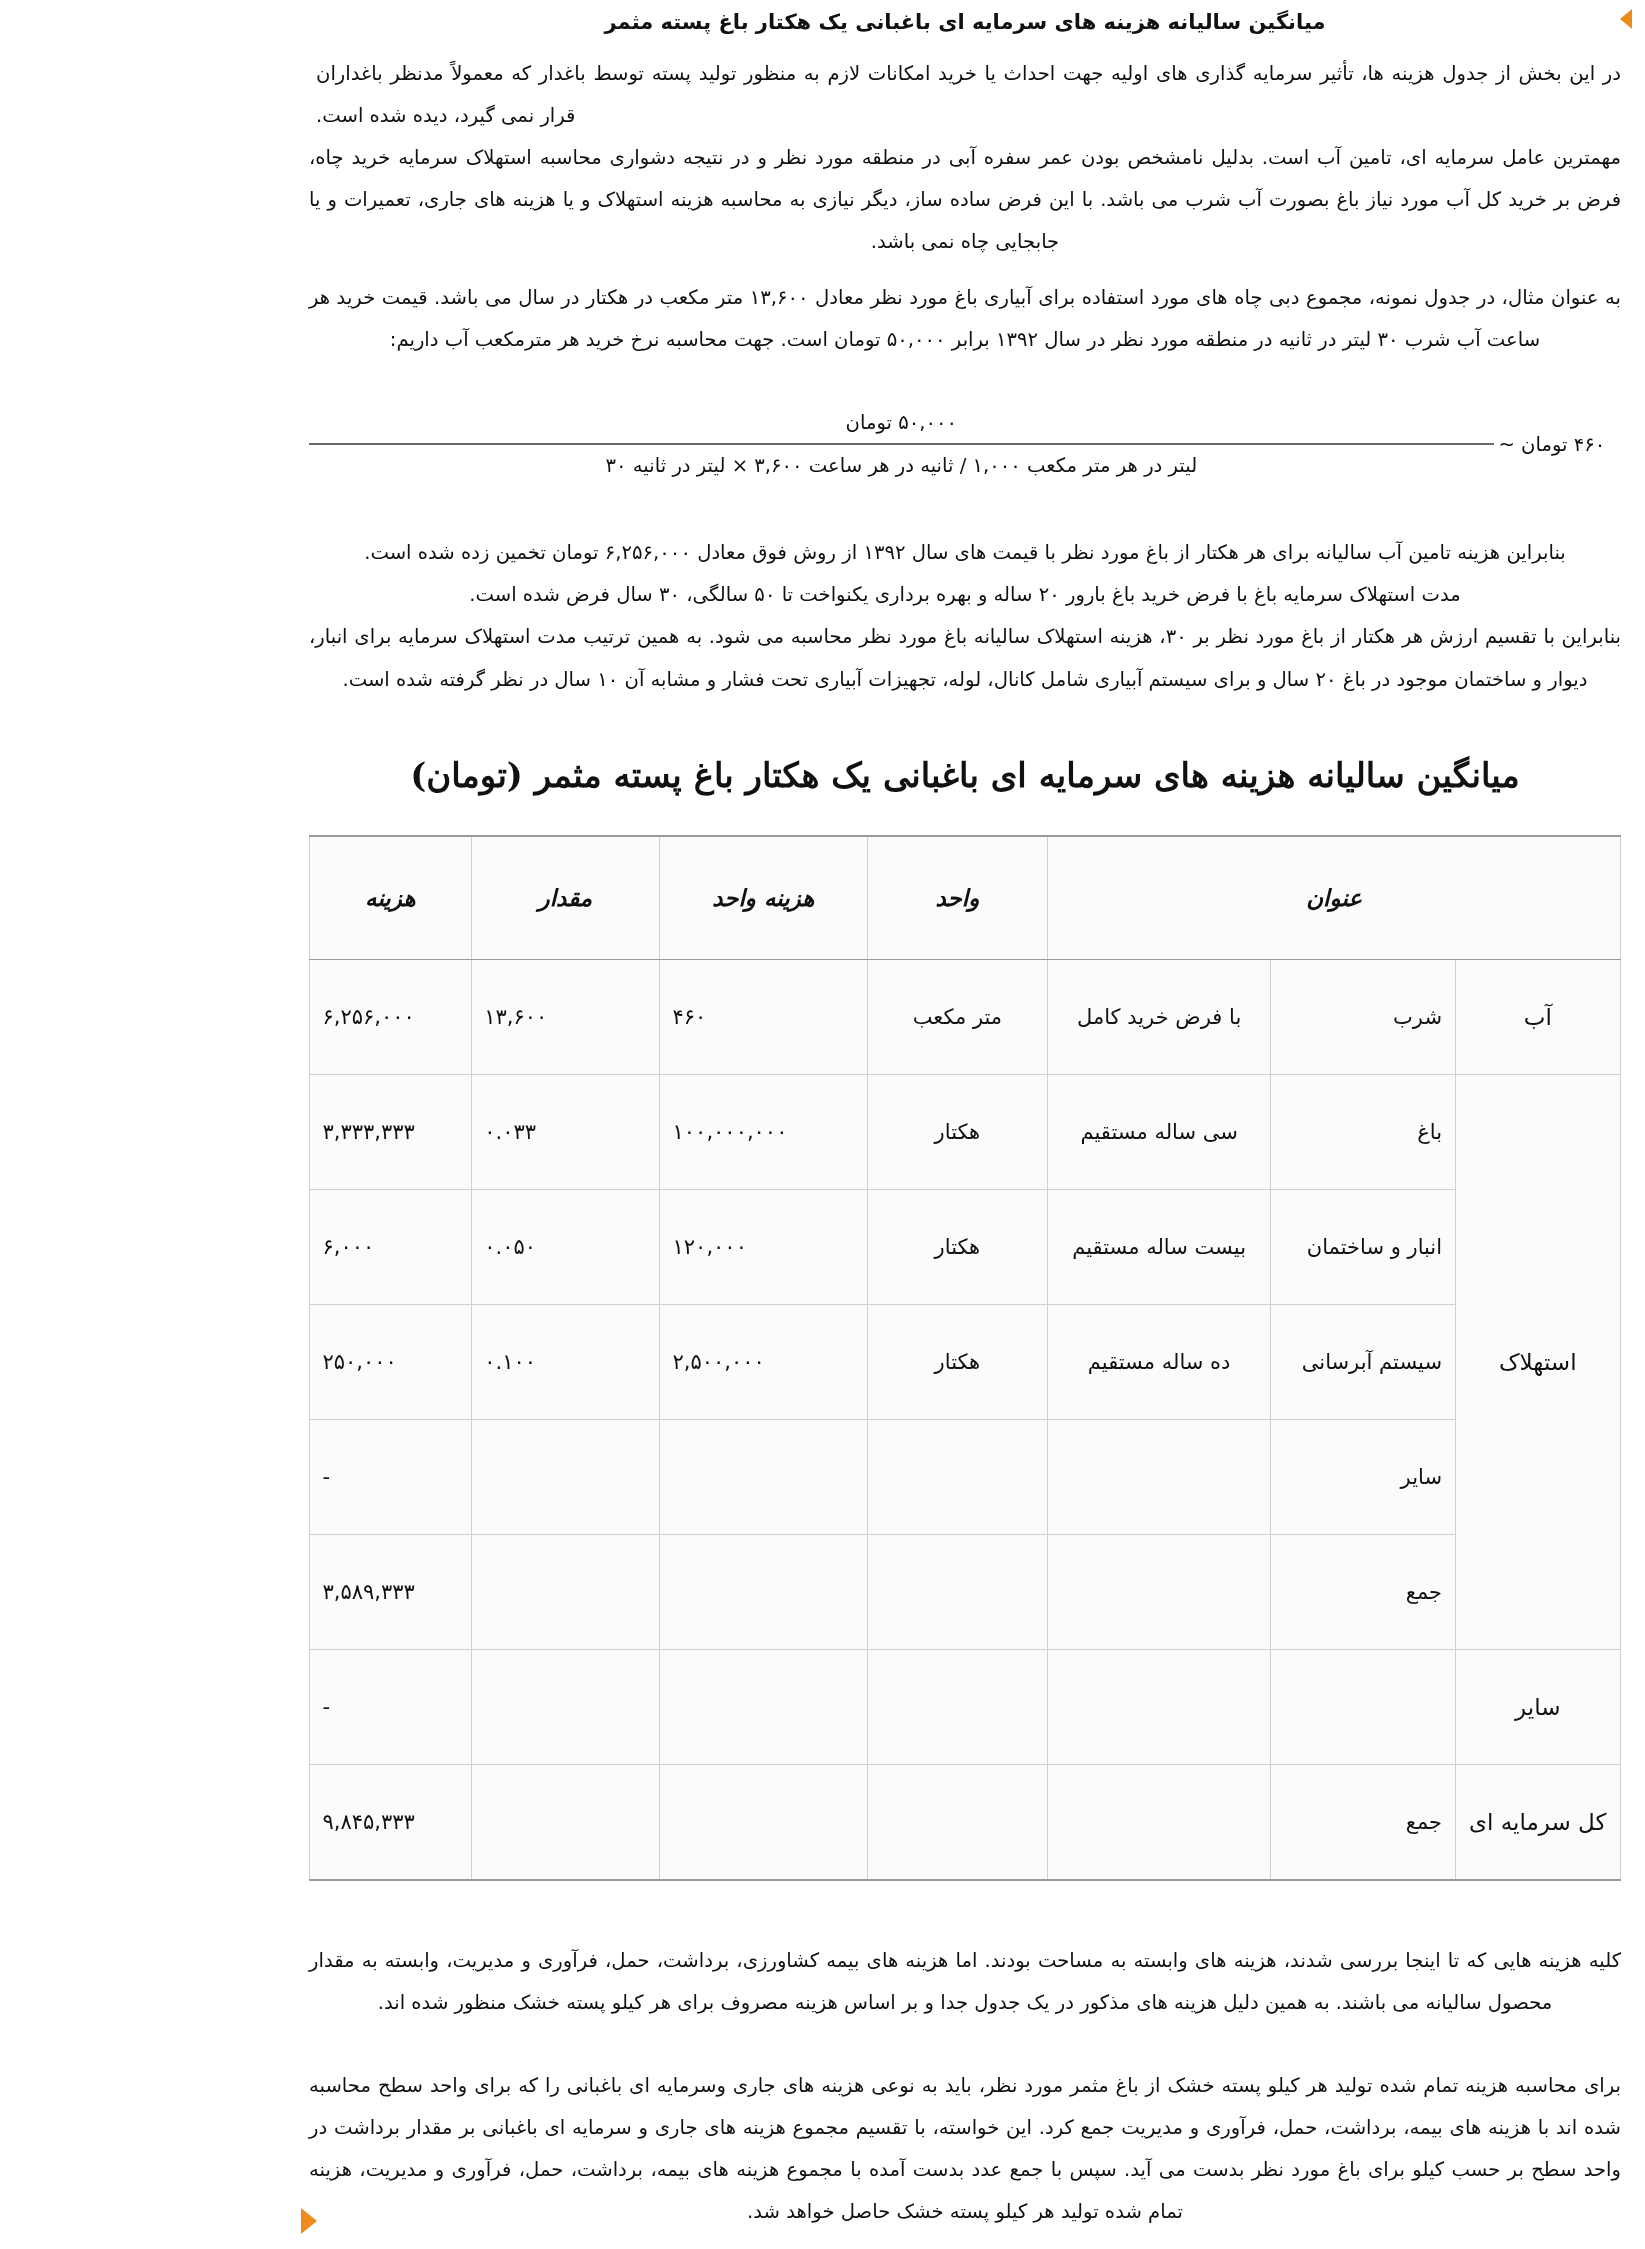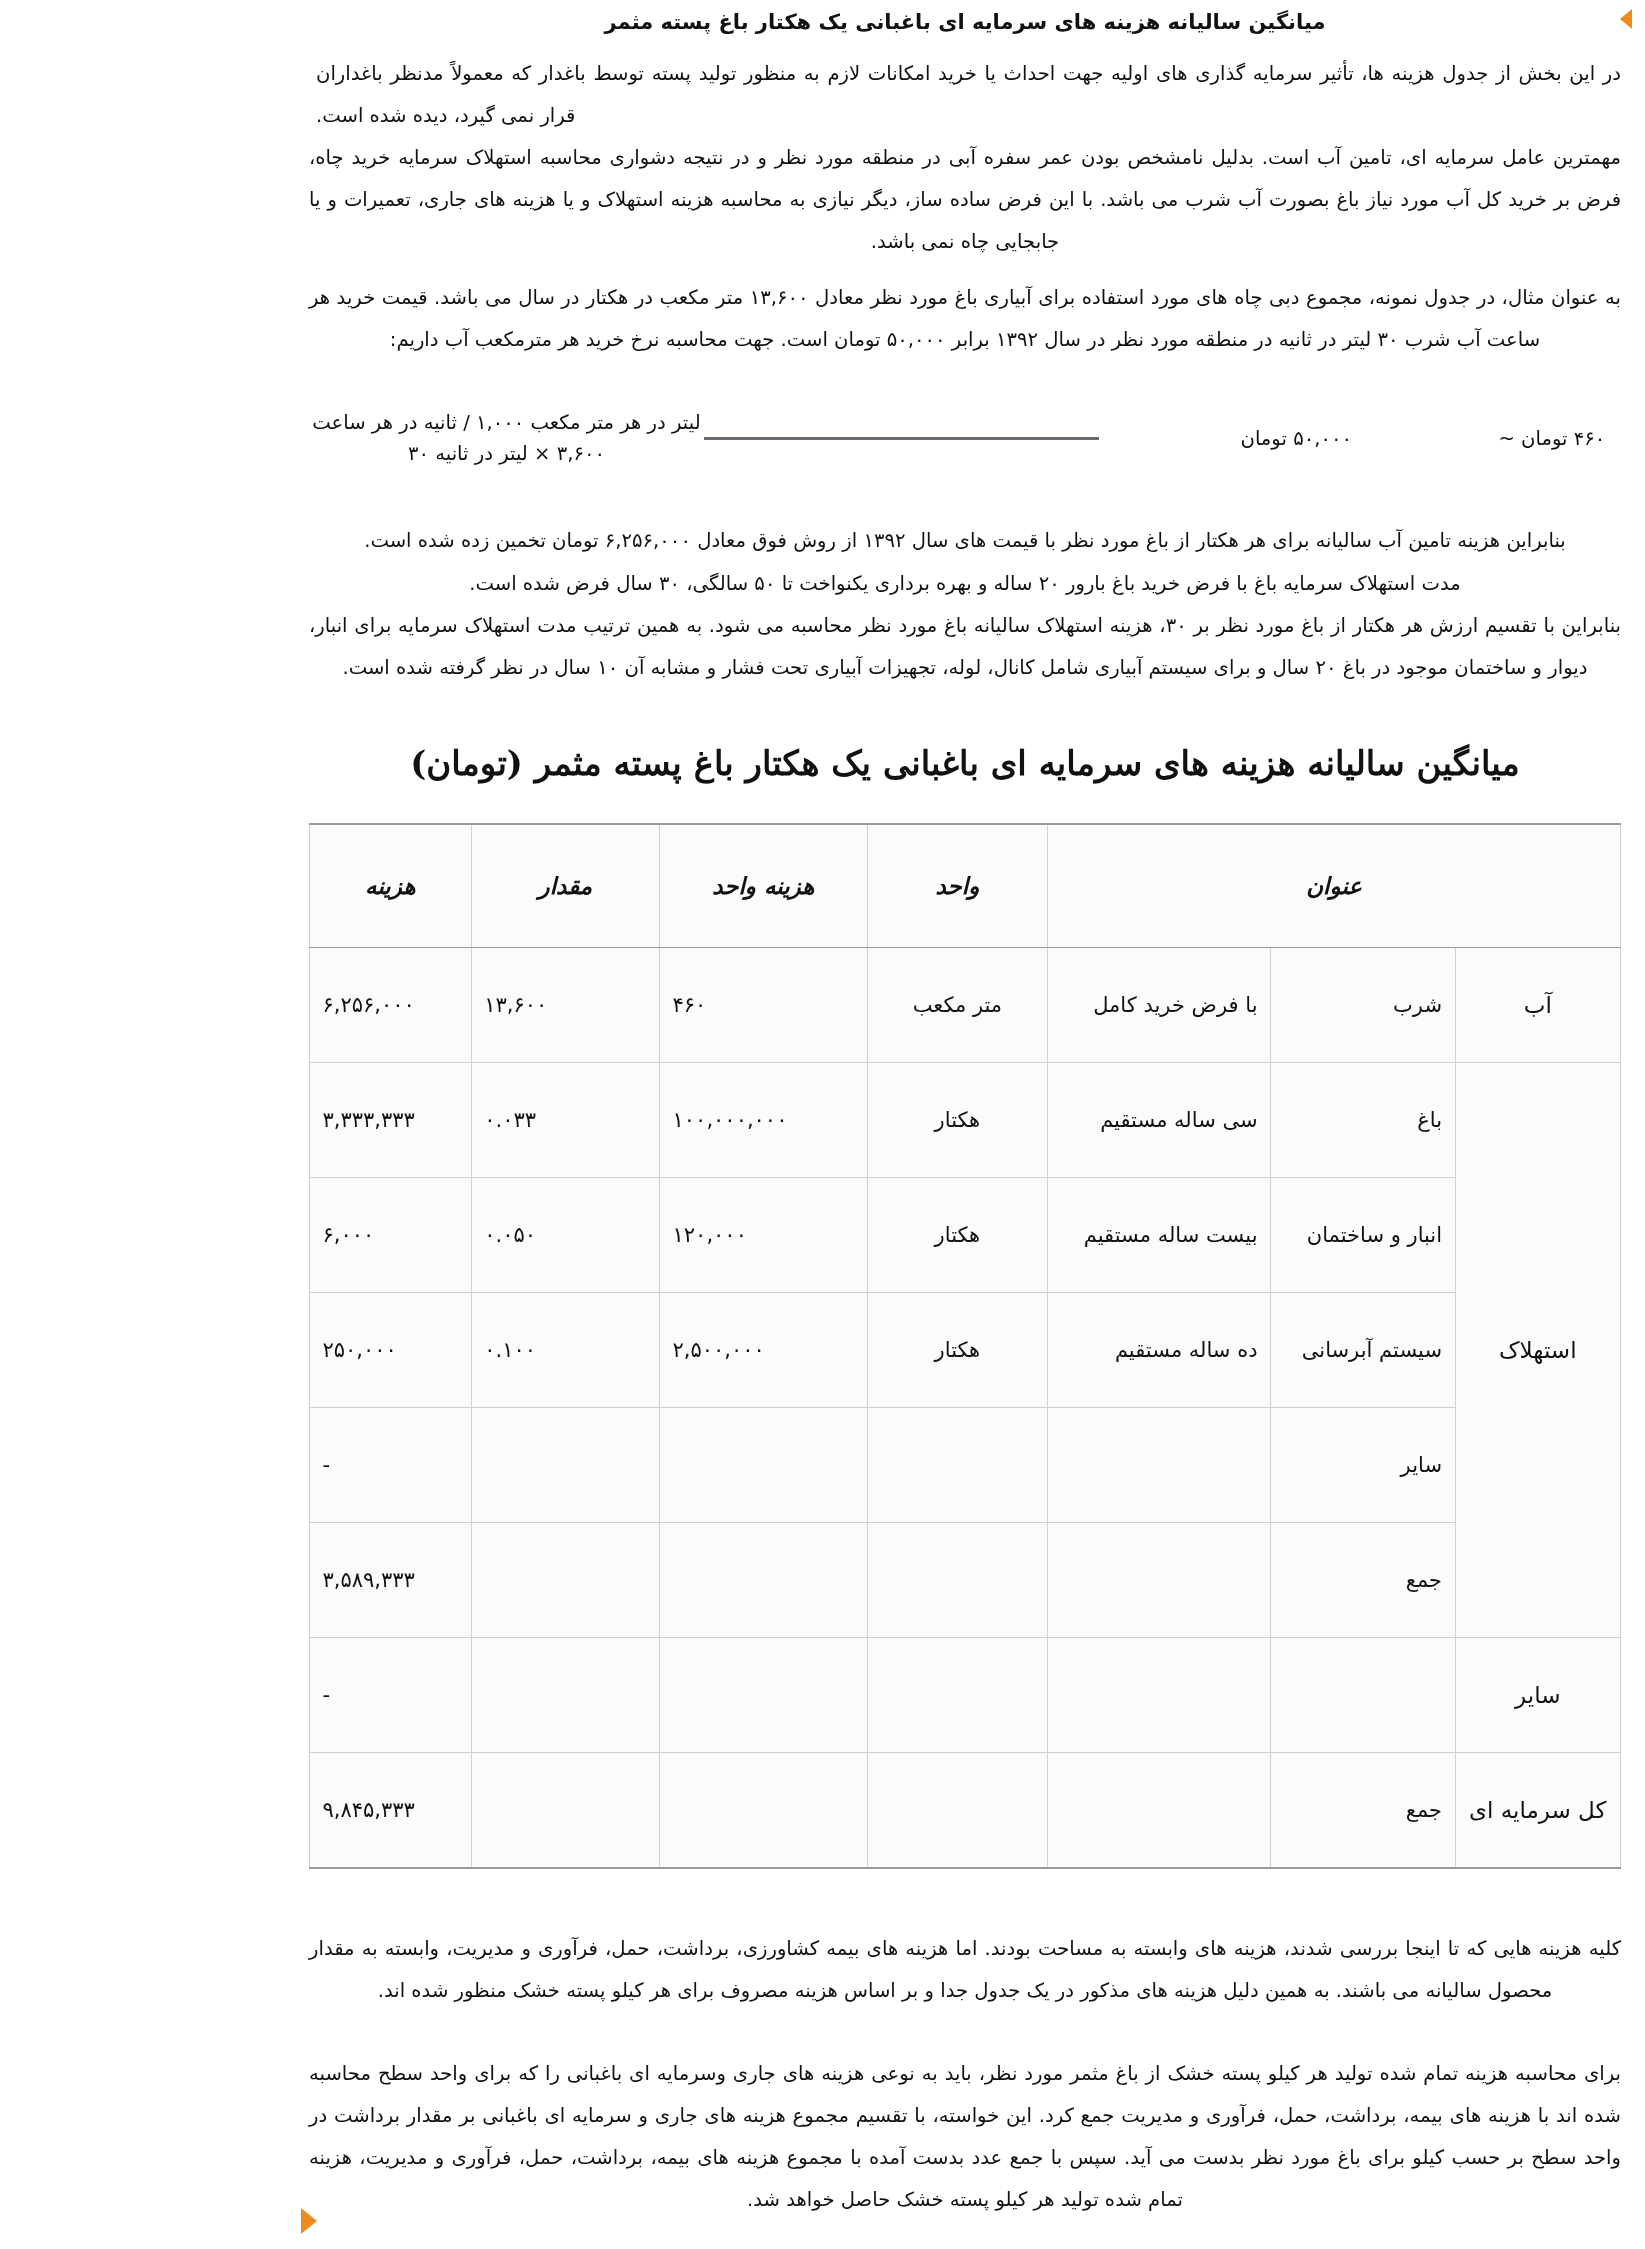--- a/index.html
+++ b/index.html
@@ -86,21 +86,21 @@
     display: flex;
     flex-direction: row-reverse;
     align-items: center;
     justify-content: flex-start;
     margin-top: 41px;
     margin-bottom: 19px;
     padding-right: 4.7px;
   }
   .fraction {
     display: flex;
-    flex-direction: row;
+    flex-direction: column;
     align-items: center;
     flex: 1 1 auto;
   }
   .fraction .num,
   .fraction .den {
     font-size: 19.6px;
     line-height: 1.6;
     padding: 4.7px 0;
     text-align: center;
     width: 100%;
@@ -162,21 +162,21 @@
     font-size: 23px;
     font-style: italic;
   }
   table.cost-table tbody td { height: 92px; }
   table.cost-table td.grp {
     text-align: center;
     font-weight: normal;
     font-size: 23px;
   }
   table.cost-table td.sub   { text-align: right; margin-left: 16px; }
-  table.cost-table td.title { }
+  table.cost-table td.title { text-align: center; }
   table.cost-table td.unit  { text-align: center; }
   table.cost-table td.num   { text-align: left; font-variant-numeric: tabular-nums; }
   table.cost-table tr.row-sum td,
   table.cost-table tr.row-total td { border-top: 1.6px solid #9a9aa2; }
   table.cost-table tr.row-total td { border-bottom: 2.4px solid #9a9aa2; }
 </style>
 </head>
 <body>
 
 <div class="page">

